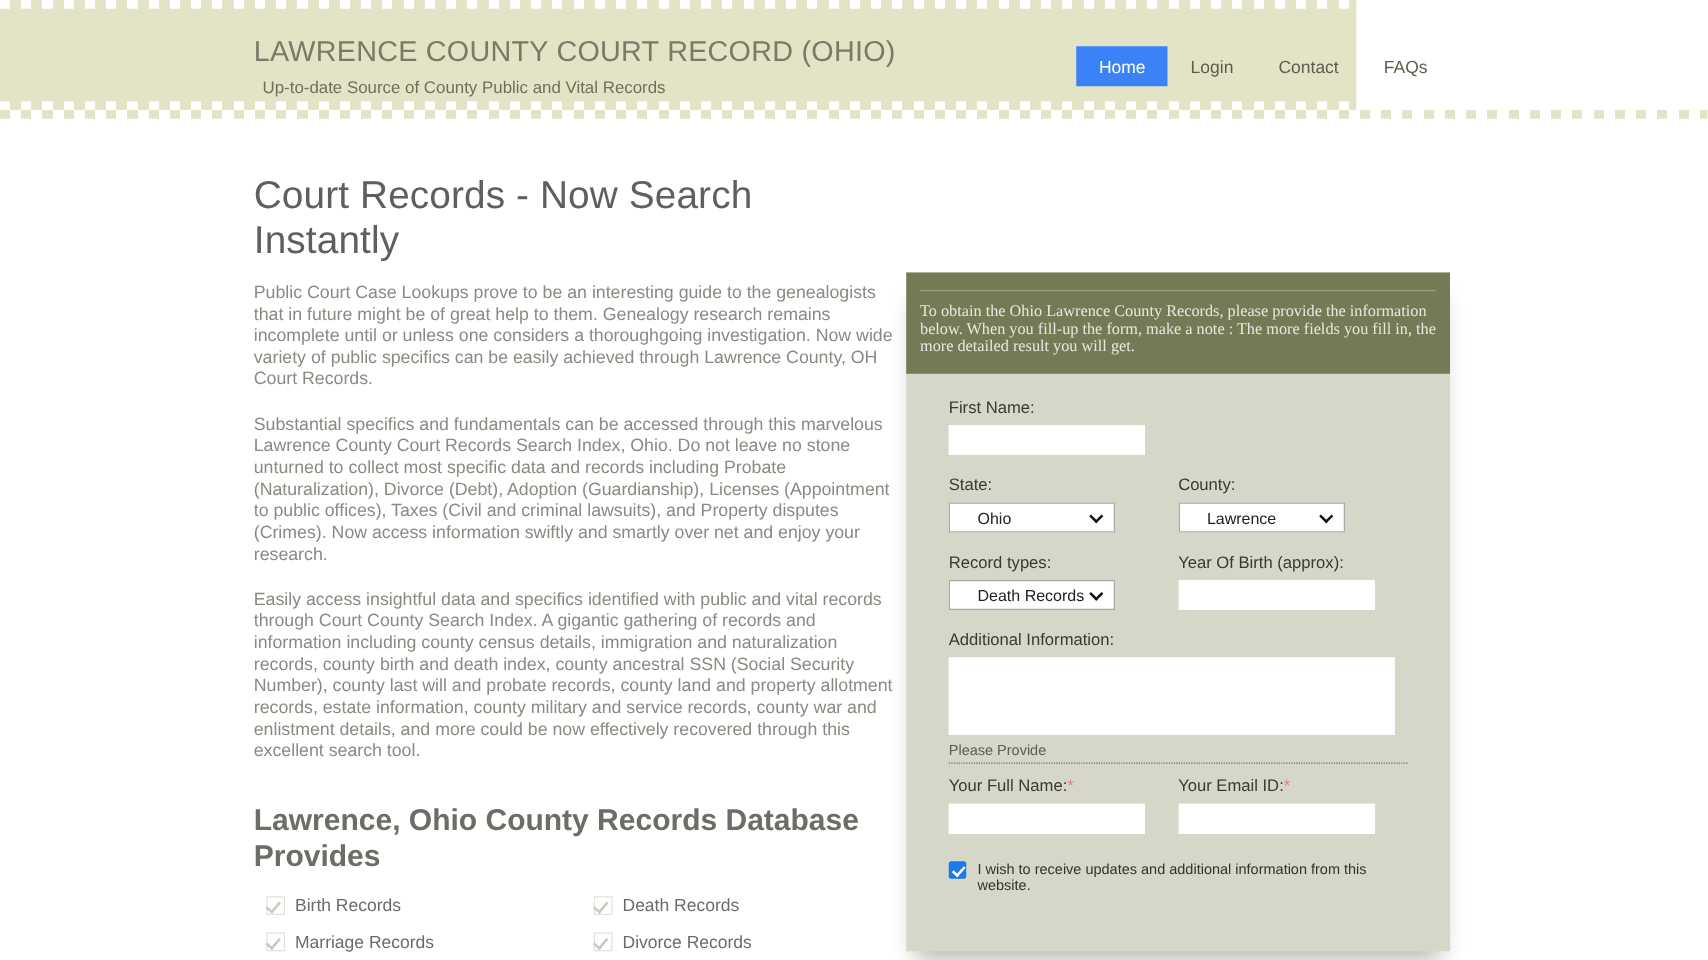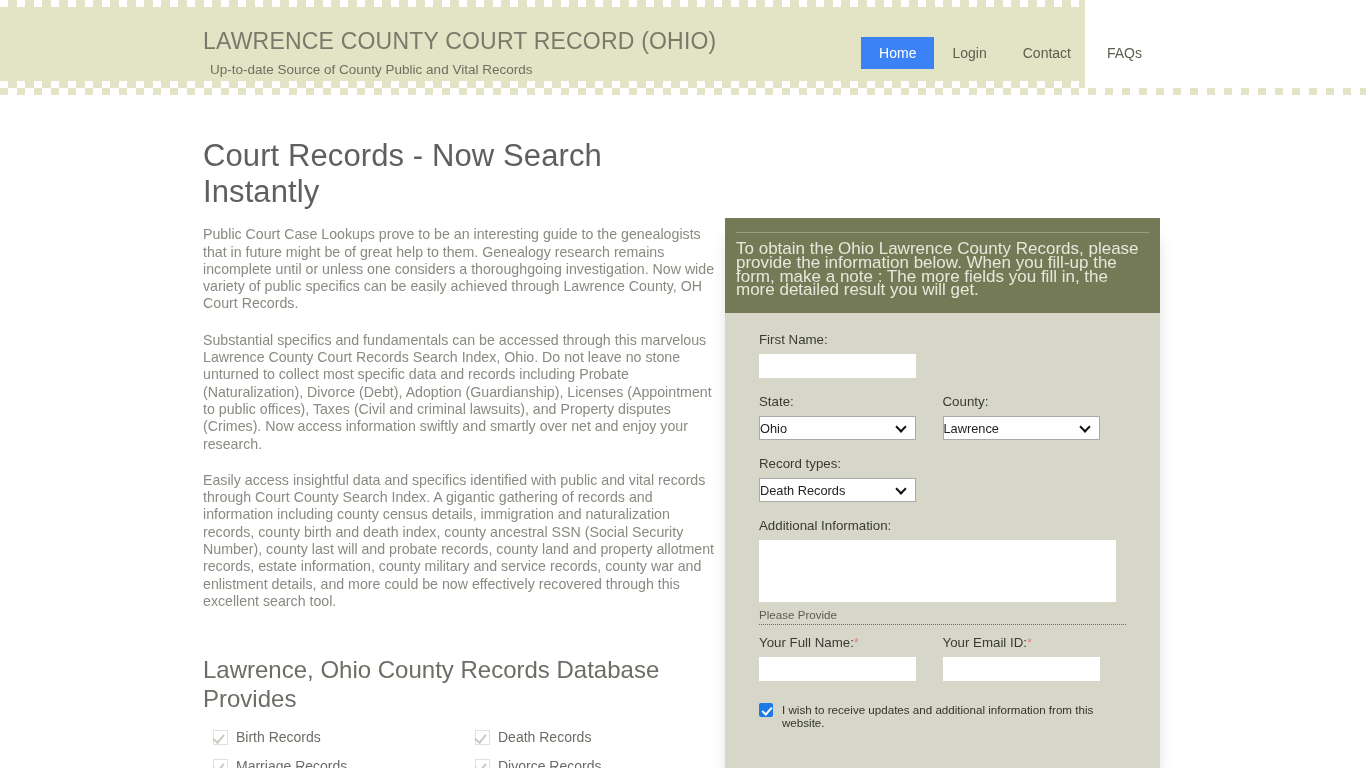--- a/index.html
+++ b/index.html
@@ -111,23 +111,23 @@
     letter-spacing: 0.1px;
   }
   .para {
     font-size: 14.2px;
     line-height: 17.3px;
     color: #8a8a82;
     margin: 0 0 19px 0;
   }
   .section-title {
     font-size: 24px;
-    font-weight: 400;
+    font-weight: 700;
     color: #6d6d66;
-    margin: 46px 0 16px 0;
+    margin: 33px 0 16px 0;
     line-height: 1.18;
   }
   .records-grid {
     display: grid;
     grid-template-columns: 262px 1fr;
     row-gap: 13px;
     margin-left: 10px;
   }
   .record-item {
     display: flex;
@@ -178,24 +178,25 @@
     margin: 0 0 8px 0;
     line-height: 1.2;
     letter-spacing: 0.2px;
   }
   .panel-rule {
     height: 1px;
     background: #9a9d7e;
     margin: 0 0 9px 0;
   }
   .panel-desc {
-    font-size: 17px;
+    font-size: 13px;
     line-height: 13.8px;
     color: #e7e8dc;
     margin: 0;
+    font-family: Liberation Serif, serif;
   }
 
   .panel-body {
     padding: 19px 34px 28px 34px;
   }
 
   .frow {
     display: flex;
     gap: 0;
     margin-bottom: 16px;
@@ -219,27 +220,27 @@
     border: 1px solid #ffffff;
     background: #ffffff;
     font-family: "Liberation Sans", sans-serif;
     font-size: 13px;
     color: #333;
     padding: 2px 5px;
     outline: none;
   }
   .fselect {
     position: relative;
-    width: 157px;
+    width: 133px;
     height: 24px;
     background: #ffffff;
     border: 1px solid #a9a9a9;
     display: flex;
     align-items: center;
-    padding: 0 0;
+    padding: 0 22px;
     font-size: 12.8px;
     color: #222;
     cursor: pointer;
   }
   .fselect .caret {
     position: absolute;
     right: 9px; top: 50%;
     width: 9px; height: 9px;
     margin-top: -5px;
   }
@@ -389,20 +390,24 @@
       </div>
 
       <div class="frow">
         <div class="fcol">
           <label class="flabel"><span>Record types:</span></label>
           <div class="fselect">
             <span>Death Records</span>
             <span class="caret"></span>
           </div>
         </div>
+        <div class="fcol">
+          <label class="flabel"><span>Year Of Birth (approx):</span></label>
+          <input class="ftext" type="text" value="" style="">
+        </div>
       </div>
 
       <div class="frow" style="margin-bottom:0;">
         <div class="fcol wide">
           <label class="flabel"><span>Additional Information:</span></label>
           <textarea class="ftextarea" style=""></textarea>
           <div class="hint">Please Provide</div>
         </div>
       </div>
 

